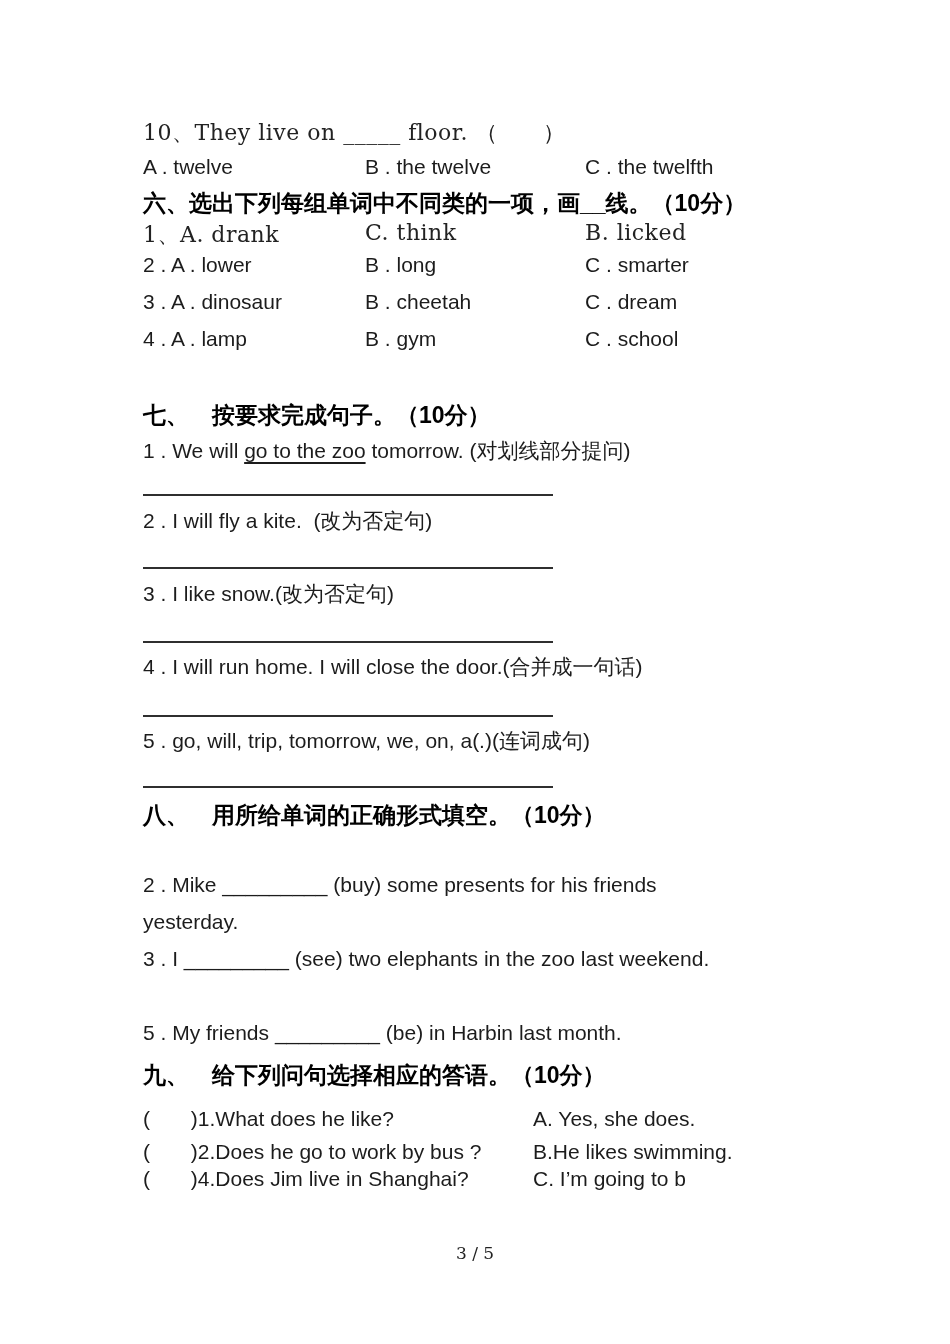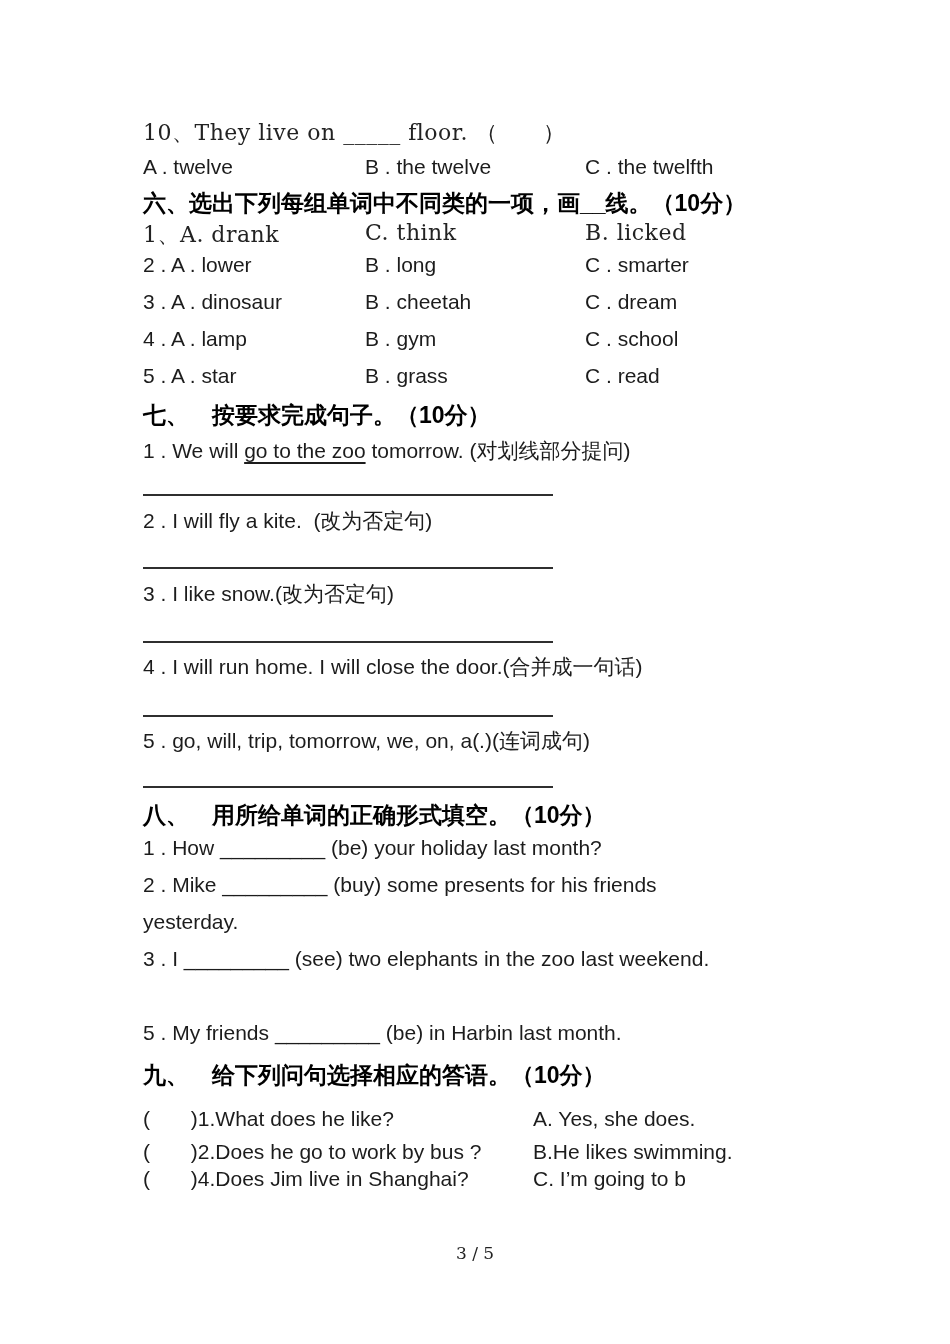--- a/index.html
+++ b/index.html
@@ -44,43 +44,37 @@
   <div class="line sans grid3" style="top:290px;">
     <span>3 . A . dinosaur</span>
     <span>B . cheetah</span>
     <span>C . dream</span>
   </div>
   <div class="line sans grid3" style="top:327px;">
     <span>4 . A . lamp</span>
     <span>B . gym</span>
     <span>C . school</span>
   </div>
-  <div class="line sans grid3" style="top:364px;">
-    <span>5 . A . star</span>
-    <span>B . grass</span>
-    <span>C . read</span>
-  </div>
 
   <div class="line head" style="top:400px;">七、　按要求完成句子。（10分）</div>
 
   <div class="line sans" style="top:437px;"><span>1 . We will </span><span class="uline">go to the zoo</span><span> tomorrow. (对划线部分提问)</span></div>
 
   <div class="blank" style="top:494px;"></div>
   <div class="line sans" style="top:507px;">2 . I will fly a kite.  (改为否定句)</div>
   <div class="blank" style="top:567px;"></div>
   <div class="line sans" style="top:580px;">3 . I like snow.(改为否定句)</div>
   <div class="blank" style="top:641px;"></div>
   <div class="line sans" style="top:653px;">4 . I will run home. I will close the door.(合并成一句话)</div>
   <div class="blank" style="top:715px;"></div>
   <div class="line sans" style="top:727px;">5 . go, will, trip, tomorrow, we, on, a(.)(连词成句)</div>
   <div class="blank" style="top:786px;"></div>
 
   <div class="line head" style="top:800px;">八、　用所给单词的正确形式填空。（10分）</div>
 
-  <div class="line sans" style="top:836px;">1 . How _________ (be) your holiday last month?</div>
   <div class="line sans" style="top:873px;">2 . Mike _________ (buy) some presents for his friends</div>
   <div class="line sans" style="top:910px;">yesterday.</div>
   <div class="line sans" style="top:947px;">3 . I _________ (see) two elephants in the zoo last weekend.</div>
   <div class="line sans" style="top:1021px;">5 . My friends _________ (be) in Harbin last month.</div>
 
   <div class="line head" style="top:1060px;">九、　给下列问句选择相应的答语。（10分）</div>
 
   <div class="line sans grid2" style="top:1107px;">
     <span>(       )1.What does he like?</span>
     <span>A. Yes, she does.</span>

